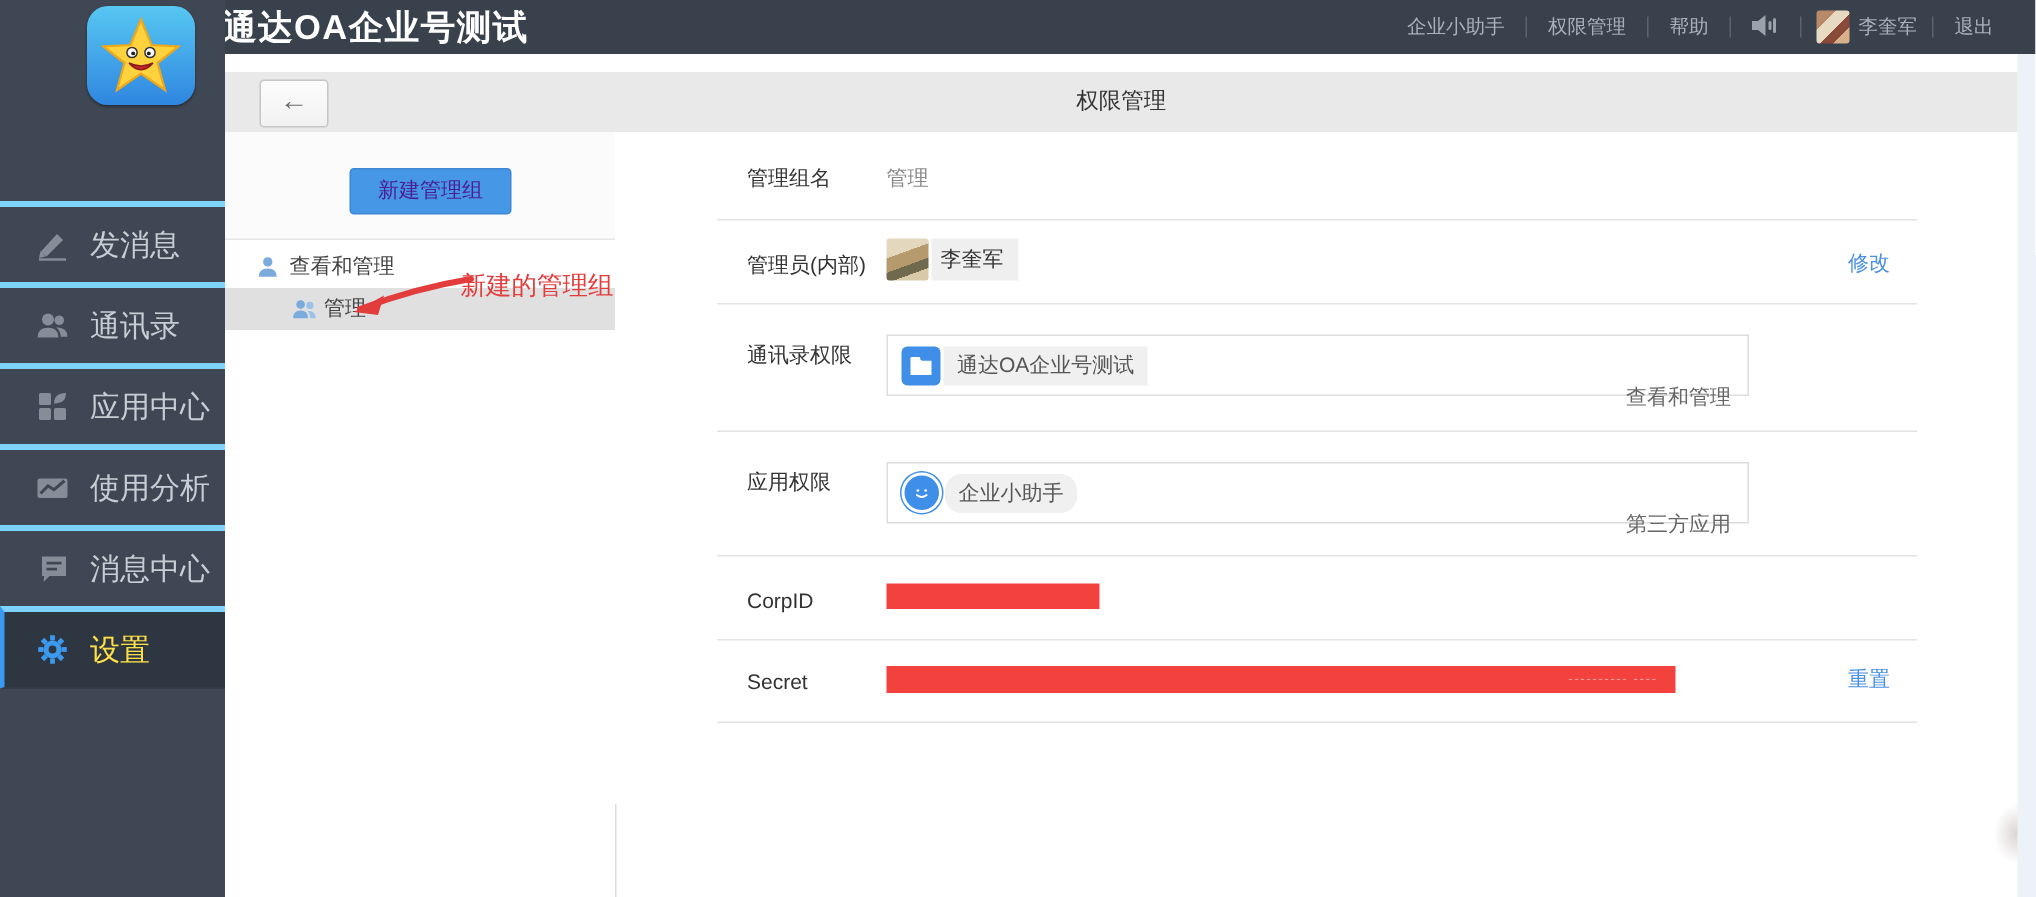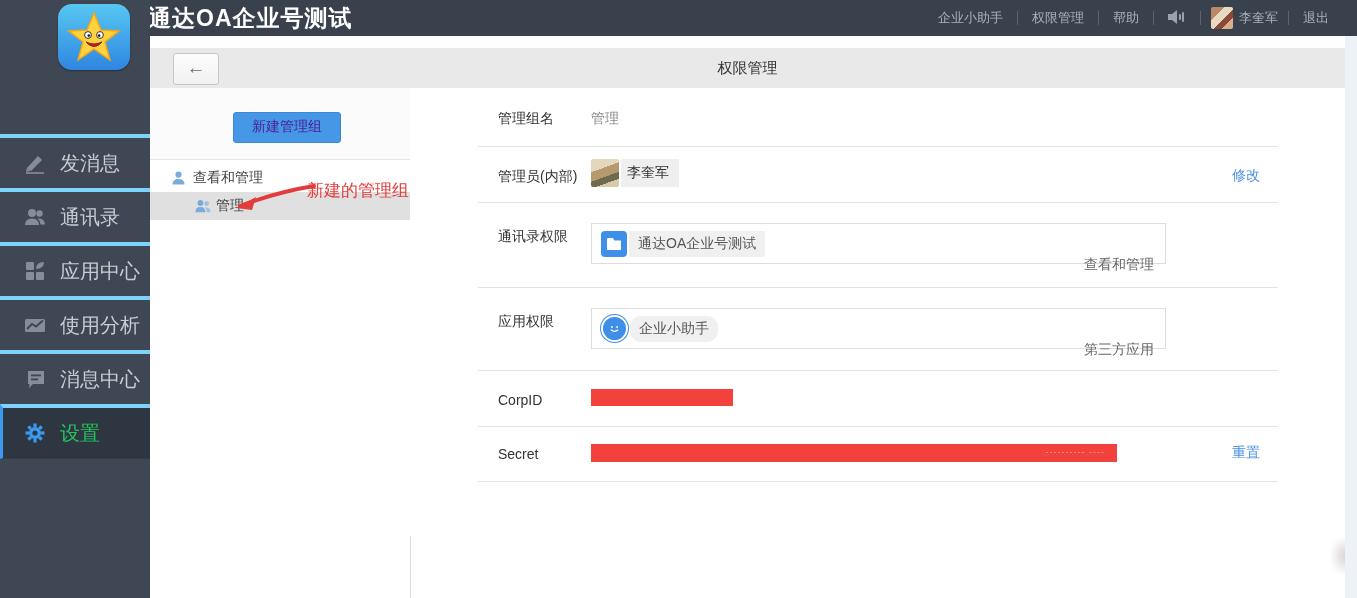--- a/index.html
+++ b/index.html
@@ -19,21 +19,21 @@
   
   .sidebar{position:absolute;left:0;top:0;width:150px;height:598px;background:#3e4753;z-index:4;}
   .logo{position:absolute;left:58px;top:4px;width:72px;height:66px;border-radius:14px;
     background:linear-gradient(180deg,#57c7f2 0%,#2f86e0 100%);box-shadow:0 1px 2px rgba(0,0,0,0.35);
     display:flex;align-items:center;justify-content:center;}
   .menu{position:absolute;left:0;top:134px;width:150px;}
   .menu-item{position:relative;height:50px;display:flex;align-items:center;color:#c7cdd4;font-size:20px;
     border-top:4px solid #7dd3fc;cursor:pointer;}
   .menu-item:last-child{border-bottom:1px solid #333b45;}
   .menu-item .mi-icon{width:22px;height:22px;margin-left:24px;margin-right:14px;flex:0 0 auto;}
-  .menu-item.active{background:#2e3641;border-left:3px solid #3b9af0;color:#22c55e;}
+  .menu-item.active{background:#2e3641;border-left:3px solid #3b9af0;color:#fde047;}
   .menu-item.active .mi-icon{margin-left:21px;}
 
   
   .content-bg{position:absolute;left:150px;top:36px;width:1195px;height:562px;background:#fff;z-index:1;}
   .right-strip{position:absolute;left:1345px;top:36px;width:12px;height:562px;background:#edf1f8;z-index:2;}
   .edge-bump{position:absolute;left:1329px;top:536px;width:16px;height:40px;z-index:3;
     background:radial-gradient(ellipse at 100% 50%, rgba(160,140,140,0.38), rgba(160,140,140,0) 70%);}
 
   
   .header-bar{position:absolute;left:150px;top:48px;width:1195px;height:40px;background:#e9e9e9;

